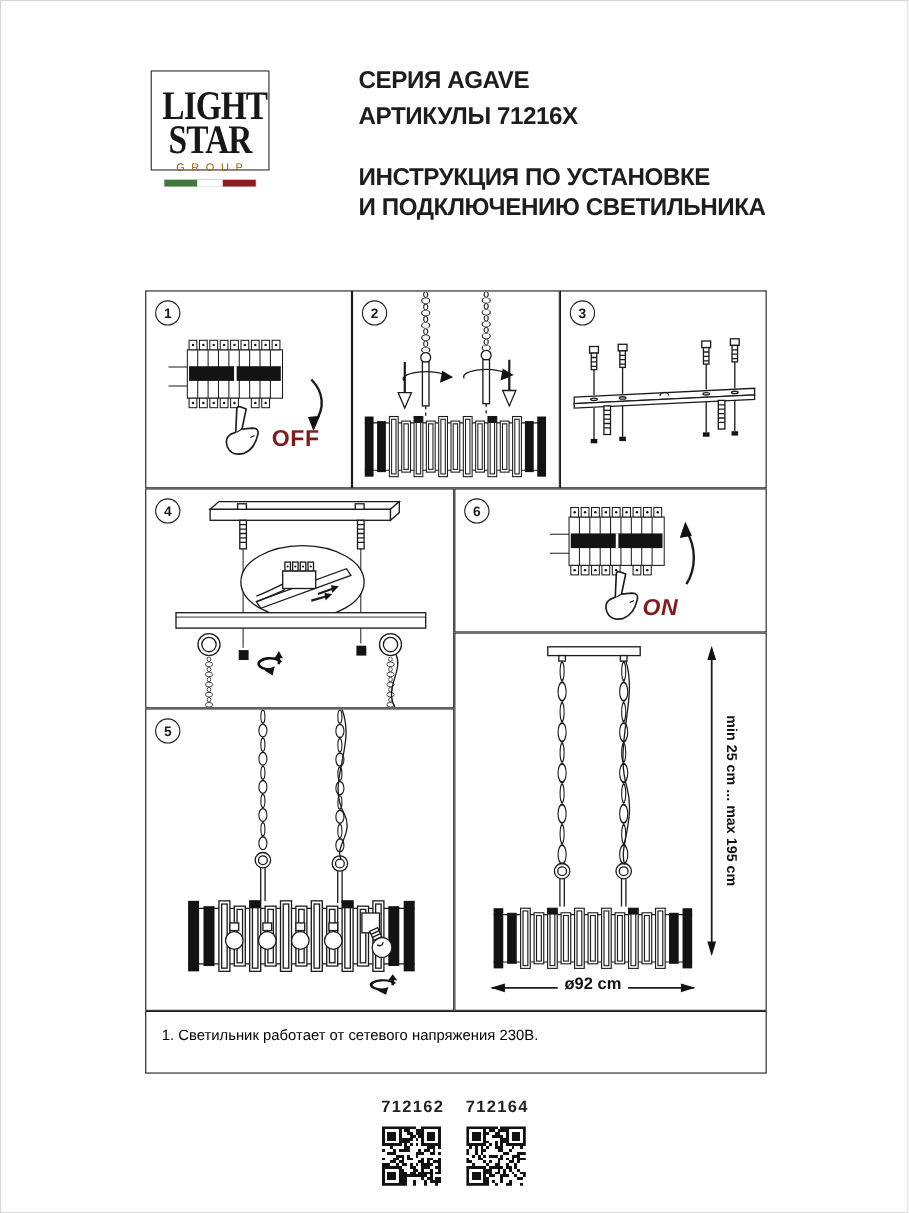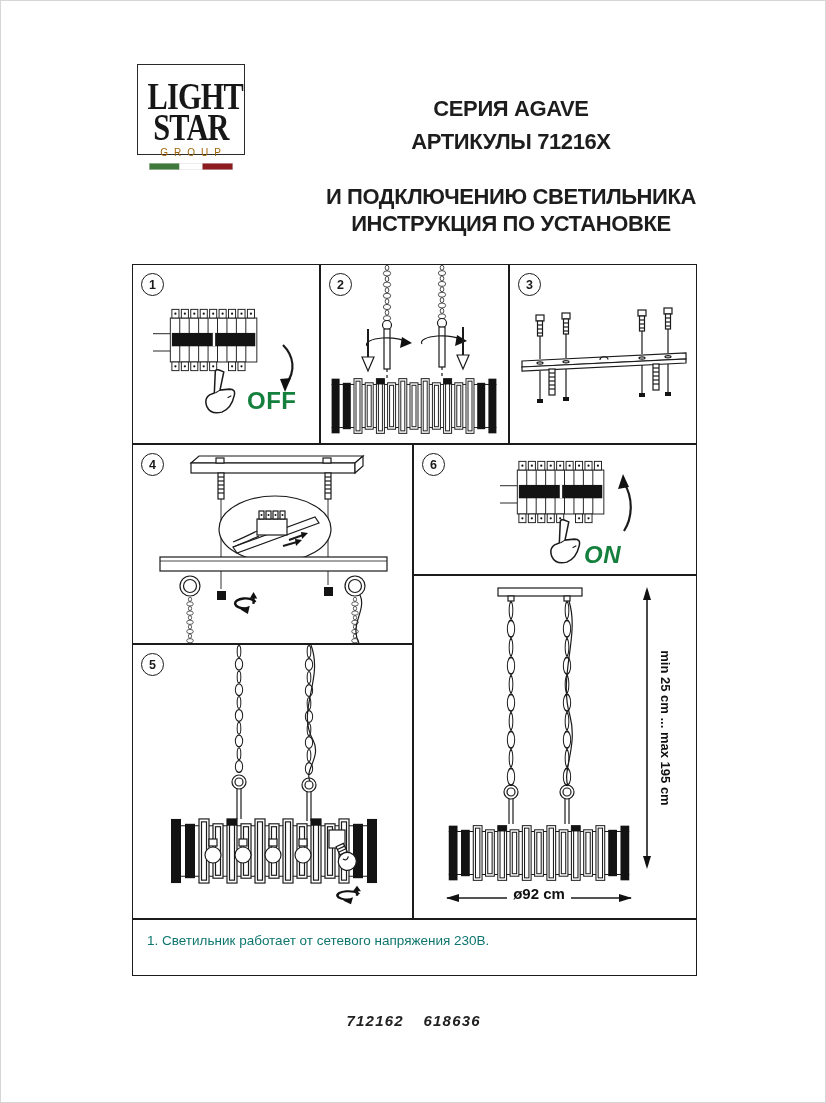--- a/index.html
+++ b/index.html
@@ -8,42 +8,42 @@
         font-family:"Liberation Sans",sans-serif;color:#1b1b1b;}
   
   .logo-box{position:absolute;left:136px;top:63px;width:108px;height:91px;
             border:1.5px solid #2a2a2a;background:#fff;text-align:center;box-sizing:border-box;}
   .logo-word{font-family:"Liberation Serif",serif;font-weight:bold;font-size:37px;
              line-height:31px;letter-spacing:-1px;color:#171717;
              transform:scaleX(.82);transform-origin:center;}
   .logo-word.first{margin-top:16px;}
   .logo-group{font-size:10px;letter-spacing:6px;color:#a16207;margin-top:4px;margin-left:5px;}
   .logo-flag{display:block;margin:5px auto 0 auto;}
-  .hdr{position:absolute;top:60px;right:129px;text-align:center;
-       font-weight:bold;font-size:22px;letter-spacing:-.4px;color:#1d1d1d;margin-top:36px;}
+  .hdr{position:absolute;top:60px;right:129px;text-align:left;
+       font-weight:bold;font-size:22px;letter-spacing:-.4px;color:#1d1d1d;}
   .hdr .series{line-height:24px;}
   .hdr .articles{line-height:24px;margin-top:9px;}
   .hdr .title{margin-top:29px;line-height:27px;}
   
   .grid{position:absolute;left:131px;top:263px;width:565px;height:712px;}
   .panel{position:absolute;border:1px solid #1b1b1b;background:#fff;box-sizing:border-box;}
   .panel svg{position:absolute;left:0;top:0;}
   .stepnum{position:absolute;left:8px;top:8px;width:21px;height:21px;border:1.4px solid #1b1b1b;
            border-radius:50%;font-size:12.5px;font-weight:bold;display:flex;
            align-items:center;justify-content:center;background:#fff;z-index:2;}
-  .switch-label{position:absolute;font-size:24px;font-weight:bold;letter-spacing:.5px;color:#15803d;}
-  .notes{padding:11px 14px;font-size:13.5px;line-height:19px;color:#0f766e;}
+  .switch-label{position:absolute;font-size:21px;font-weight:bold;letter-spacing:.5px;color:#7f1d1d;}
+  .notes{padding:11px 14px;font-size:13.5px;line-height:19px;color:#000000;}
   
   .lineart{stroke:#1b1b1b;fill:none;stroke-width:1.2;}
   .fillk{fill:#131313;stroke:none;}
   .fillw{fill:#ffffff;stroke:#1b1b1b;stroke-width:1.2;}
   
   .codes{position:absolute;left:0;top:997px;width:100%;display:flex;
          justify-content:center;gap:21px;}
-  .code-col{display:flex;flex-direction:row;align-items:center;width:56px;font-style:italic;}
+  .code-col{display:flex;flex-direction:column;width:56px;}
   .code-label{font-size:15px;font-weight:bold;letter-spacing:1.2px;color:#222;margin-bottom:9px;}
   .qr{width:54px;height:54px;}
 </style>
 </head>
 <body>
 
 <div class="page">
 
   <svg width="0" height="0" style="position:absolute">
     <defs>
@@ -168,22 +168,22 @@
       <rect x="0.5" y="0.5" width="30" height="6" fill="#3f7a3c"></rect>
       <rect x="30.5" y="0.5" width="23" height="6" fill="#ffffff"></rect>
       <rect x="53.5" y="0.5" width="30" height="6" fill="#8c1c20"></rect>
     </svg>
   </div>
 
   <div class="hdr">
     <div class="series">СЕРИЯ AGAVE</div>
     <div class="articles">АРТИКУЛЫ 71216X</div>
     <div class="title">
+      <div>ИНСТРУКЦИЯ ПО УСТАНОВКЕ</div>
       <div>И ПОДКЛЮЧЕНИЮ СВЕТИЛЬНИКА</div>
-      <div>ИНСТРУКЦИЯ ПО УСТАНОВКЕ</div>
     </div>
   </div>
 
   <div class="grid">
 
     <div class="panel" style="left:0;top:0;width:188px;height:180px;">
       <div class="stepnum">1</div>
       <svg width="186" height="178" viewBox="0 0 186 178">
         <use href="#sym-breaker" x="20" y="42" width="118" height="66"></use>
         <use href="#sym-hand" x="70" y="104" width="34" height="46"></use>
@@ -670,21 +670,21 @@
           <rect x="5" y="20" width="1" height="1"></rect>
           <rect x="6" y="20" width="1" height="1"></rect>
           <rect x="7" y="20" width="1" height="1"></rect>
           <rect x="8" y="20" width="1" height="1"></rect>
           <rect x="11" y="20" width="1" height="1"></rect>
           <rect x="15" y="20" width="1" height="1"></rect>
           <rect x="19" y="20" width="1" height="1"></rect>
         </svg>
     </div>
     <div class="code-col">
-      <div class="code-label">618636</div>
+      <div class="code-label">712164</div>
       <svg class="qr" viewBox="0 0 21 21" shape-rendering="crispEdges" fill="#111">
           <rect x="0" y="0" width="1" height="1"></rect>
           <rect x="1" y="0" width="1" height="1"></rect>
           <rect x="2" y="0" width="1" height="1"></rect>
           <rect x="3" y="0" width="1" height="1"></rect>
           <rect x="4" y="0" width="1" height="1"></rect>
           <rect x="5" y="0" width="1" height="1"></rect>
           <rect x="6" y="0" width="1" height="1"></rect>
           <rect x="7" y="0" width="1" height="1"></rect>
           <rect x="8" y="0" width="1" height="1"></rect>

